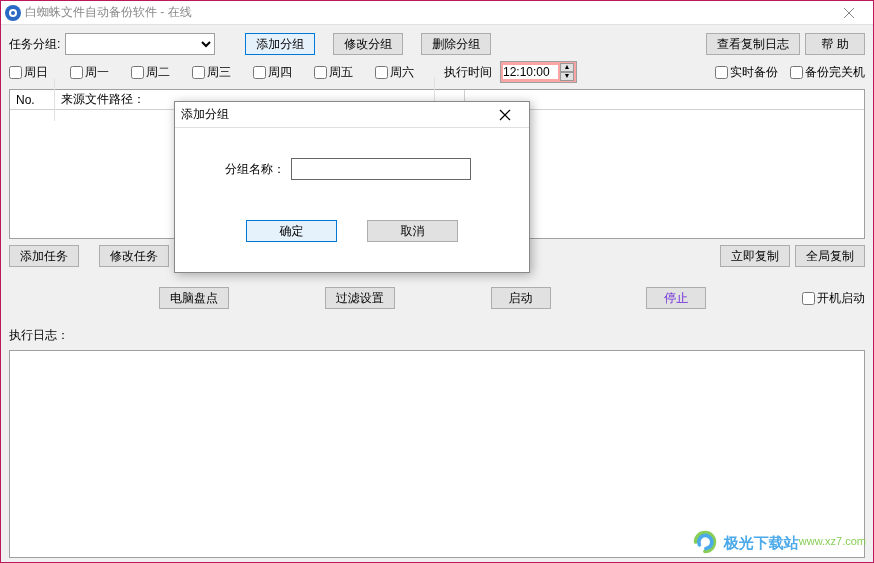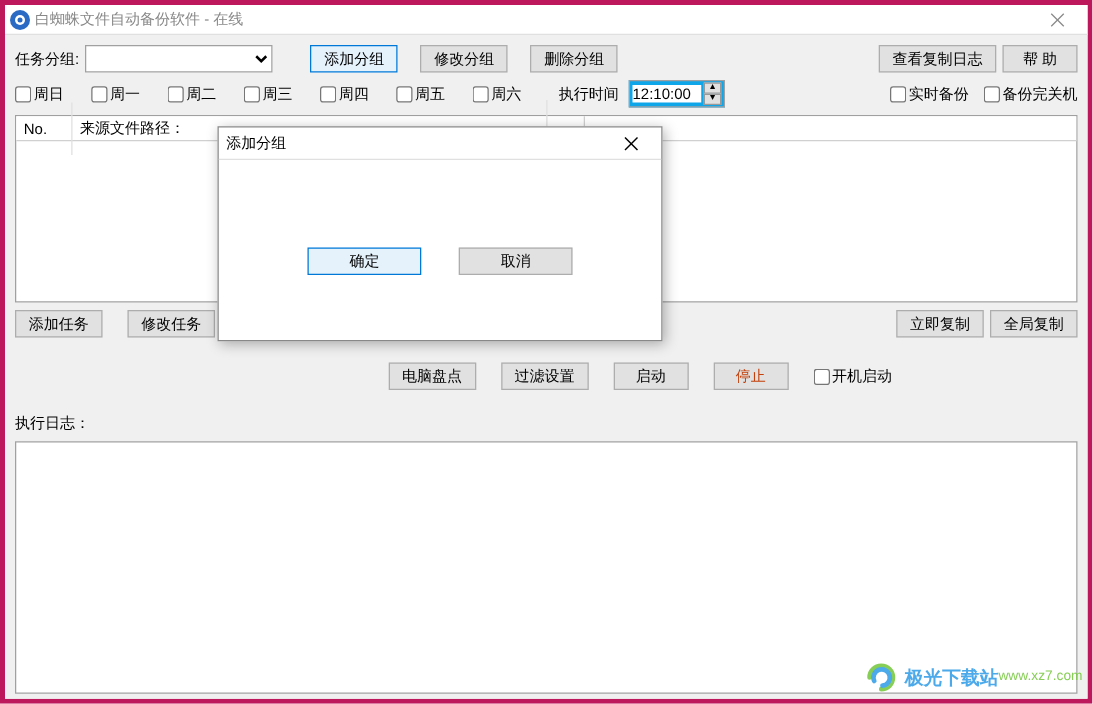--- a/index.html
+++ b/index.html
@@ -8,21 +8,21 @@
       font-size: 12px;
       background: #fff;
       width: 874px;
       height: 563px;
       overflow: hidden;
       position: relative;
     }
     .window {
       width: 874px;
       height: 563px;
-      border: 4px solid #be185d;
+      border: 1px solid #be185d;
       background: #fff;
       display: flex;
       flex-direction: column;
     }
     .titlebar {
       height: 24px;
       background: #fff;
       border-bottom: 1px solid #e0e0e0;
       display: flex;
       align-items: center;
@@ -74,37 +74,37 @@
       font-size: 12px;
       font-family: inherit;
       cursor: pointer;
       white-space: nowrap;
     }
     .btn.active {
       border: 1.5px solid #0078d7;
       background: #e5f1fb;
     }
     .btn.disabled {
-      color: #c2410c;
+      color: #6d28d9;
       cursor: default;
     }
     .spacer { flex: 1; }
     .checkbox-item {
       display: flex;
       align-items: center;
       gap: 2px;
     }
     .checkbox-item input[type="checkbox"] {
       width: 13px; height: 13px;
     }
     .time-input {
       display: inline-flex;
       align-items: center;
       border: 1px solid #a0a0a0;
-      background: #0ea5e9;
+      background: #fca5a5;
       height: 22px;
       padding: 0 2px;
     }
     .time-input input {
       border: none;
       width: 55px;
       font-size: 12px;
       font-family: inherit;
       text-align: left;
       outline: none;
@@ -323,21 +323,21 @@
 
     <div class="row">
       <button class="btn" style="width:70px">添加任务</button>
       <div style="width:10px"></div>
       <button class="btn" style="width:70px">修改任务</button>
       <div class="spacer"></div>
       <button class="btn" style="width:70px">立即复制</button>
       <button class="btn" style="width:70px">全局复制</button>
     </div>
 
-    <div class="row" style="justify-content:center; padding-left:150px; gap:20px; margin-top:14px; margin-bottom:10px;">
+    <div class="row" style="justify-content:space-between; padding-left:150px; gap:20px; margin-top:14px; margin-bottom:10px;">
       <button class="btn" style="width:70px">电脑盘点</button>
       <button class="btn" style="width:70px">过滤设置</button>
       <button class="btn" style="width:60px">启动</button>
       <button class="btn disabled" style="width:60px">停止</button>
       <label class="checkbox-item">
           <input type="checkbox" style="">
           <span>开机启动</span>
         </label>
     </div>
 
@@ -351,20 +351,24 @@
     <span class="modal-title">添加分组</span>
     <div class="spacer"></div>
     <div class="modal-close">
       <svg viewBox="0 0 12 12">
           <line x1="1" y1="1" x2="11" y2="11" stroke="#000" stroke-width="1.2"></line>
           <line x1="11" y1="1" x2="1" y2="11" stroke="#000" stroke-width="1.2"></line>
         </svg>
     </div>
   </div>
   <div class="modal-body">
+    <div class="modal-row" style="padding-left:30px;">
+      <span class="label">分组名称：</span>
+      <input class="modal-input" type="text" value="" style="">
+    </div>
     <div class="modal-buttons">
       <button class="btn active">确定</button>
       <button class="btn">取消</button>
     </div>
   </div>
 </div>
 
 <div class="watermark">
   <div class="watermark-icon">
     <svg viewBox="0 0 32 30">

